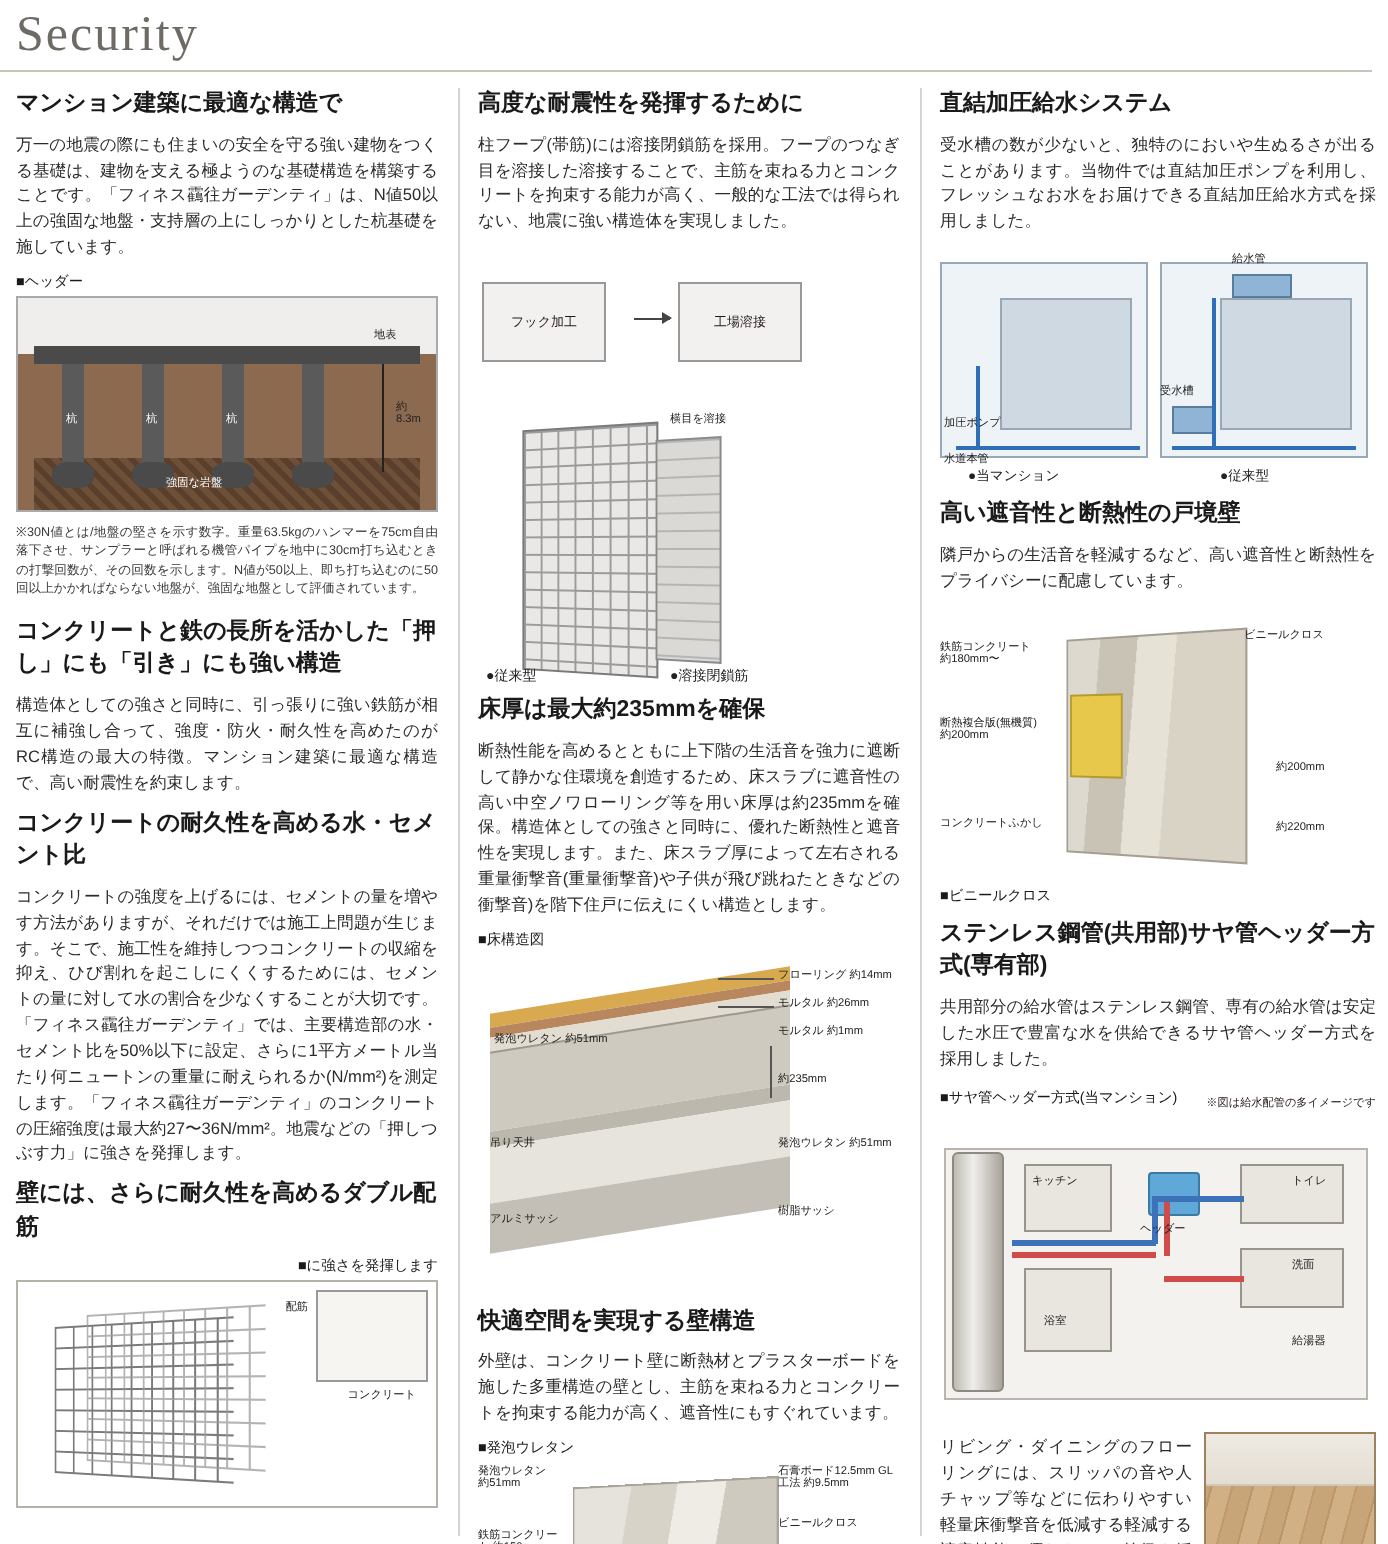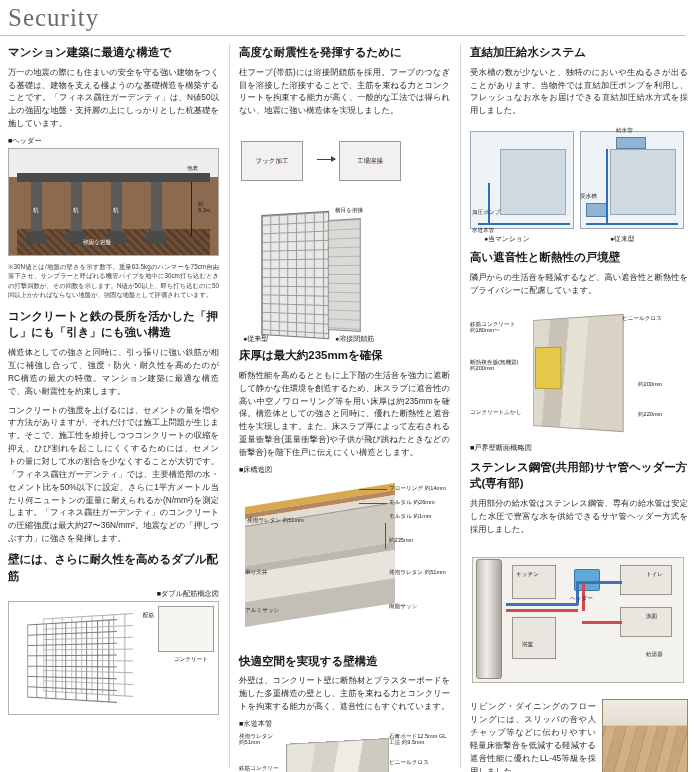--- a/index.html
+++ b/index.html
@@ -274,24 +274,25 @@
         <span class="lbl w" style="left:64px;top:58px;">杭</span>
         <span class="lbl w" style="left:104px;top:58px;">杭</span>
         <span class="lbl w" style="left:74px;top:90px;">強固な岩盤</span>
       </div>
 
       <p class="tiny">※30N値とは/地盤の堅さを示す数字。重量63.5kgのハンマーを75cm自由落下させ、サンプラーと呼ばれる機管パイプを地中に30cm打ち込むときの打撃回数が、その回数を示します。N値が50以上、即ち打ち込むのに50回以上かかればならない地盤が、強固な地盤として評価されています。</p>
 
       <h2 class="sec">コンクリートと鉄の長所を活かした「押し」にも「引き」にも強い構造</h2>
       <p class="body">構造体としての強さと同時に、引っ張りに強い鉄筋が相互に補強し合って、強度・防火・耐久性を高めたのがRC構造の最大の特徴。マンション建築に最適な構造で、高い耐震性を約束します。</p>
 
+      <h2 class="sec sp">コンクリートの耐久性を高める水・セメント比</h2>
       <p class="body">コンクリートの強度を上げるには、セメントの量を増やす方法がありますが、それだけでは施工上問題が生じます。そこで、施工性を維持しつつコンクリートの収縮を抑え、ひび割れを起こしにくくするためには、セメントの量に対して水の割合を少なくすることが大切です。「フィネス靍往ガーデンティ」では、主要構造部の水・セメント比を50%以下に設定、さらに1平方メートル当たり何ニュートンの重量に耐えられるか(N/mm²)を測定します。「フィネス靍往ガーデンティ」のコンクリートの圧縮強度は最大約27〜36N/mm²。地震などの「押しつぶす力」に強さを発揮します。</p>
 
       <h2 class="sec sp">壁には、さらに耐久性を高めるダブル配筋</h2>
-      <div class="caption" style="text-align:right;">■ダブル配筋概念図</div>
+      <div class="caption" style="text-align:right;">■に強さを発揮します</div>
 
       <div class="figure fig-rebar">
         <div class="rebar-grid"></div>
         <div class="rebar-grid2"></div>
         <div class="minibox"></div>
         <span class="lbl" style="right:64px;top:10px;">配筋</span>
         <span class="lbl" style="right:10px;top:54px;">コンクリート</span>
       </div>
 
     </div>
@@ -342,21 +343,21 @@
         <span class="lbl" style="left:150px;top:92px;">発泡ウレタン 約51mm</span>
         <span class="lbl" style="left:6px;top:130px;">アルミサッシ</span>
         <span class="lbl" style="left:150px;top:126px;">樹脂サッシ</span>
         <div class="leader" style="left:120px;top:12px;width:28px;"></div>
         <div class="leader" style="left:120px;top:26px;width:28px;"></div>
         <div class="leaderv" style="left:146px;top:46px;height:26px;"></div>
       </div>
 
       <h2 class="sec sp">快適空間を実現する壁構造</h2>
       <p class="body">外壁は、コンクリート壁に断熱材とプラスターボードを施した多重構造の壁とし、主筋を束ねる力とコンクリートを拘束する能力が高く、遮音性にもすぐれています。</p>
-      <div class="caption">■水道本管</div>
+      <div class="caption">■発泡ウレタン</div>
 
       <div class="figure fig-wall">
         <div class="wall-blk"></div>
 
         <span class="lbl" style="left:0;top:2px;width:40px;white-space:normal;">発泡ウレタン 約51mm</span>
         <span class="lbl" style="left:0;top:34px;width:42px;white-space:normal;">鉄筋コンクリート 約150mm</span>
         <span class="lbl" style="left:150px;top:2px;width:62px;white-space:normal;">石膏ボード12.5mm GL工法 約9.5mm</span>
         <span class="lbl" style="left:150px;top:28px;">ビニールクロス</span>
 
       </div>
@@ -395,26 +396,30 @@
 
       <div class="figure fig-party">
         <div class="pw-main"></div>
         <div class="pw-yellow"></div>
         <span class="lbl" style="left:0;top:18px;width:50px;white-space:normal;">鉄筋コンクリート 約180mm〜</span>
         <span class="lbl" style="left:152px;top:12px;">ビニールクロス</span>
         <span class="lbl" style="left:0;top:56px;width:54px;white-space:normal;">断熱複合版(無機質) 約200mm</span>
         <span class="lbl" style="left:0;top:106px;width:56px;white-space:normal;">コンクリートふかし</span>
         <span class="lbl" style="left:168px;top:78px;">約200mm</span>
         <span class="lbl" style="left:168px;top:108px;">約220mm</span>
-        <div class="caption" style="position:absolute;left:0;bottom:-2px;">■戸界壁断面概略図</div>
+        <div class="caption" style="position:absolute;left:0;bottom:-2px;">■ビニールクロス</div>
       </div>
 
       <h2 class="sec">ステンレス鋼管(共用部)サヤ管ヘッダー方式(専有部)</h2>
       <p class="body">共用部分の給水管はステンレス鋼管、専有の給水管は安定した水圧で豊富な水を供給できるサヤ管ヘッダー方式を採用しました。</p>
 
+      <div style="display:flex;justify-content:space-between;align-items:flex-end;">
+        <div class="caption">■サヤ管ヘッダー方式(当マンション)</div>
+        <div style="font-size:5.6px;">※図は給水配管の多イメージです</div>
+      </div>
 
       <div class="figure fig-saya">
         <div class="saya-floor"></div>
         <div class="col-pipe"></div>
 
         <div class="room" style="left:42px;top:24px;width:44px;height:34px;"></div>
         <div class="room" style="left:42px;top:76px;width:44px;height:42px;"></div>
         <div class="room" style="left:150px;top:24px;width:52px;height:30px;"></div>
         <div class="room" style="left:150px;top:66px;width:52px;height:30px;"></div>
         <div class="tank-icon" style="left:104px;top:28px;"></div>

